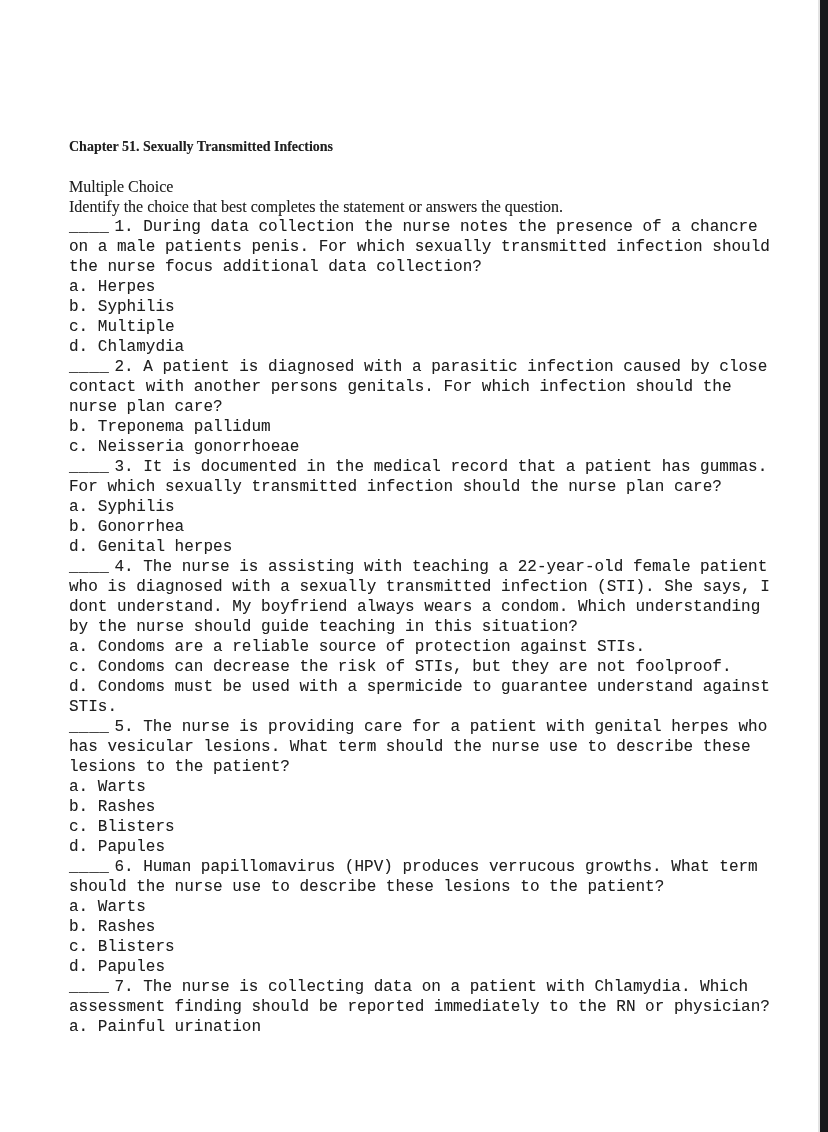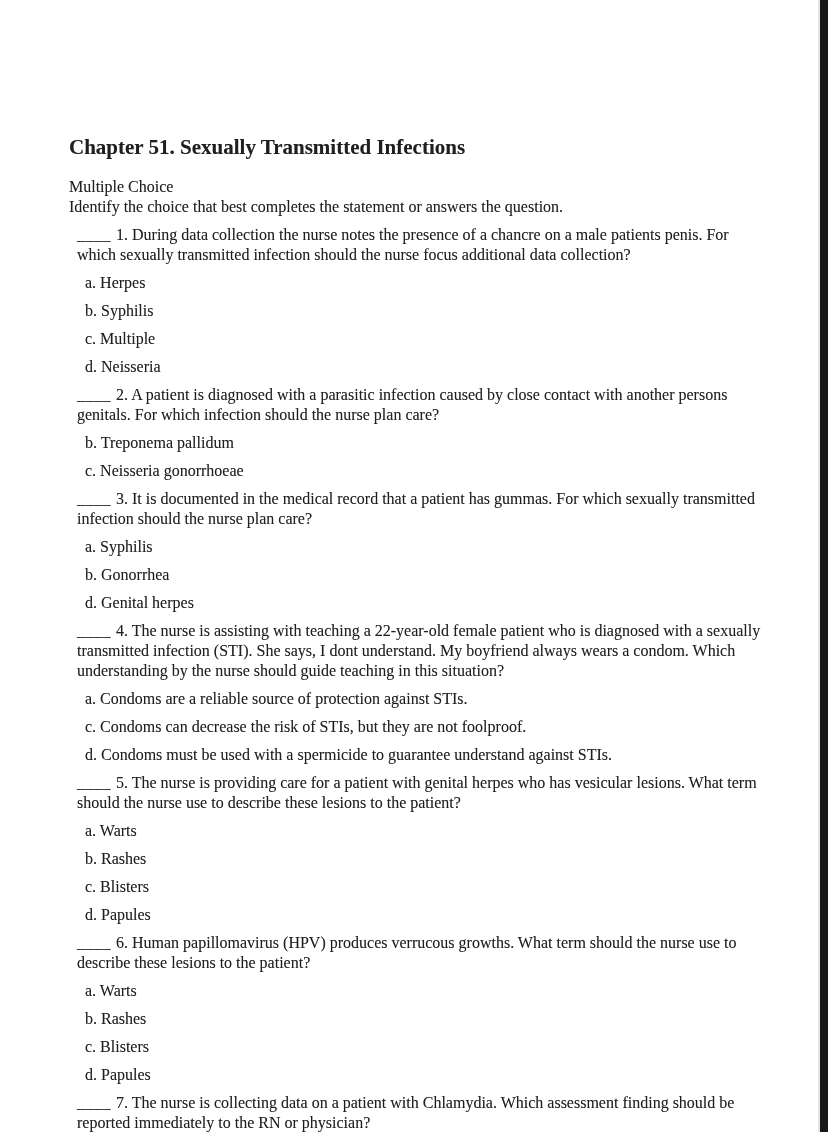--- a/index.html
+++ b/index.html
@@ -20,32 +20,32 @@
     top: 137px;
     left: 69px;
     width: 702px;
     color: #1f1f1f;
     font-size: 16px;
     line-height: 20px;
     text-shadow: 0 0 0.6px rgba(30,30,30,0.35);
   }
   .doc-title {
     font-weight: bold;
-    font-size: 21px;
+    font-size: 14px;
     line-height: 20px;
     margin-bottom: 20px;
   }
   .instructions-block { margin-bottom: 0; }
   .line { margin: 0; }
   .stem .blank {
     letter-spacing: 0.5px;
     margin-right: 5px;
     white-space: pre;
   }
-  .question, .choice { margin: 8px; }
+  .question, .choice { margin: 0; font-family: Liberation Mono, monospace; }
   .scan-edge {
     position: absolute;
     top: 0; right: 0; bottom: 0;
     width: 10px;
     background: #18181b;
     border-left: 2px solid #e3e3e3;
   }
 </style>
 </head>
 <body>
@@ -58,21 +58,21 @@
     <div class="instructions-block">
       <p class="line">Multiple Choice</p>
       <p class="line">Identify the choice that best completes the statement or answers the question.</p>
     </div>
 
     <div class="question">
       <p class="line stem"><span class="blank">____</span><span>1.</span> <span>During data collection the nurse notes the presence of a chancre on a male patients penis. For which sexually transmitted infection should the nurse focus additional data collection?</span></p>
       <p class="line choice">a. Herpes</p>
       <p class="line choice">b. Syphilis</p>
       <p class="line choice">c. Multiple</p>
-      <p class="line choice">d. Neisseria</p>
+      <p class="line choice">d. Chlamydia</p>
     </div>
 
     <div class="question">
       <p class="line stem"><span class="blank">____</span><span>2.</span> <span>A patient is diagnosed with a parasitic infection caused by close contact with another persons genitals. For which infection should the nurse plan care?</span></p>
       <p class="line choice">b. Treponema pallidum</p>
       <p class="line choice">c. Neisseria gonorrhoeae</p>
     </div>
 
     <div class="question">
       <p class="line stem"><span class="blank">____</span><span>3.</span> <span>It is documented in the medical record that a patient has gummas. For which sexually transmitted infection should the nurse plan care?</span></p>

